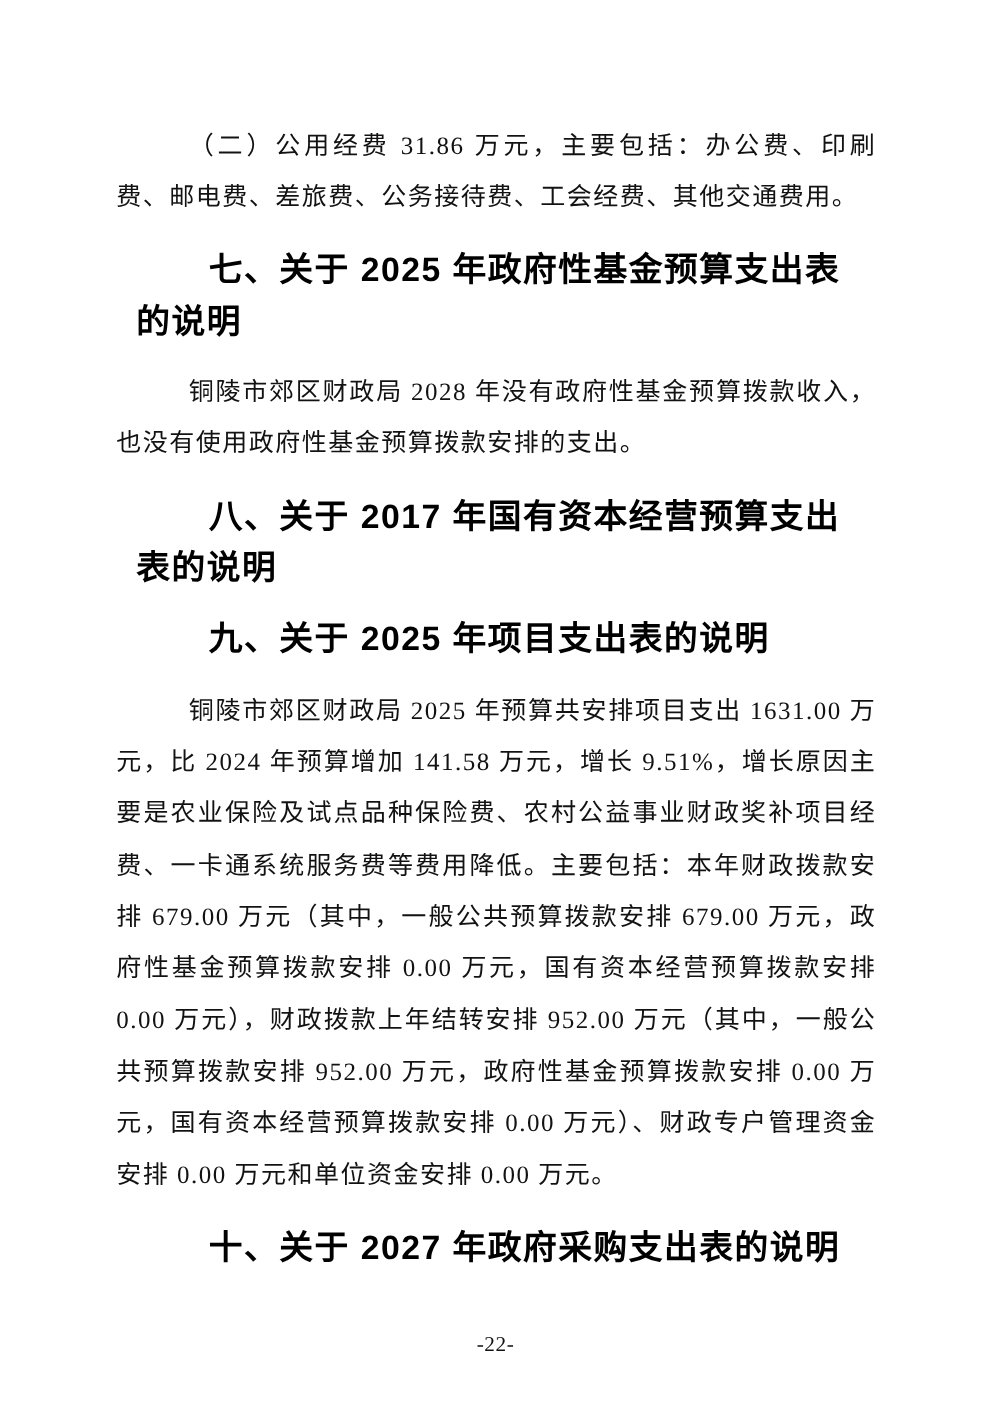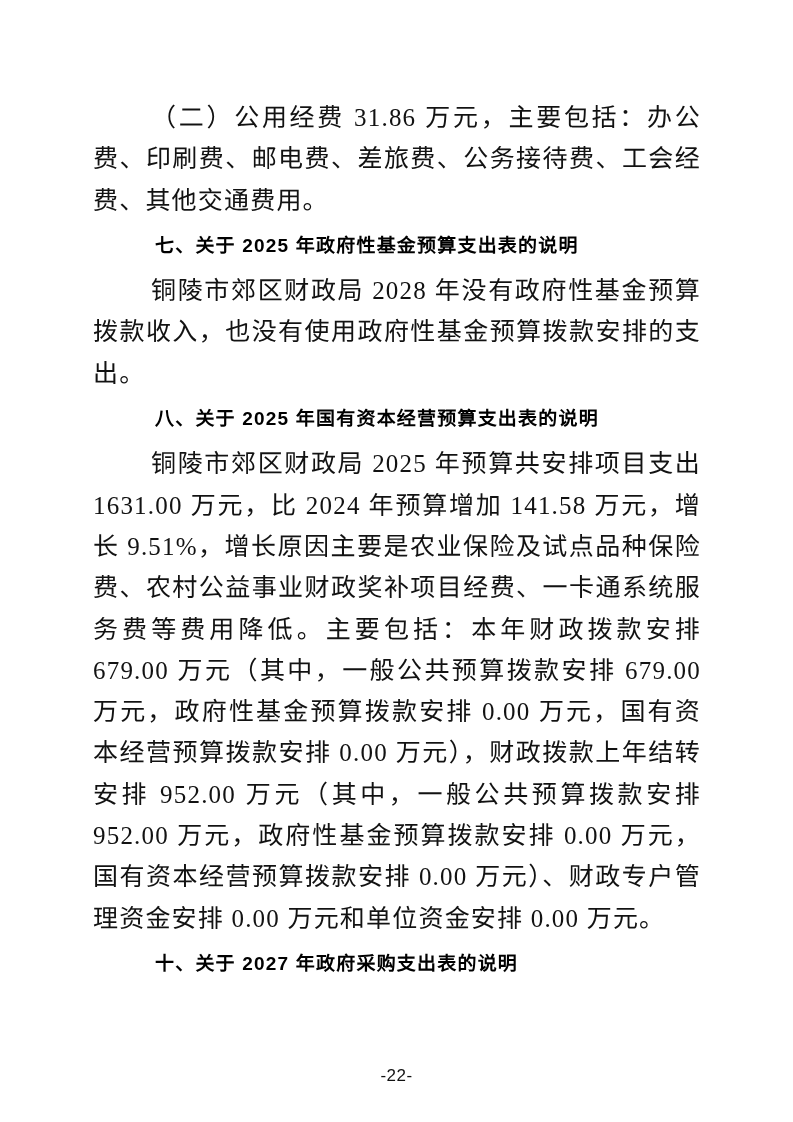--- a/index.html
+++ b/index.html
@@ -18,58 +18,59 @@
     color: #121212;
   }
   .content {
     position: absolute;
     top: 97px;
     left: 93px;
     right: 92px;
   }
   .para {
     margin: 0;
-    font-size: 25px;
+    font-size: 20px;
     line-height: 41.3px;
     letter-spacing: 1.2px;
     text-align: justify;
     text-justify: inter-character;
     text-indent: 58px;
     font-family: "Liberation Serif", "DejaVu Serif", serif;
     font-weight: 400;
   }
   .heading {
-    margin: 4px;
-    font-size: 19px;
+    margin: 16px;
+    font-size: 27px;
     line-height: 41.3px;
     letter-spacing: 1.2px;
     text-align: left;
     text-indent: 58px;
     font-family: "Liberation Sans", "DejaVu Sans", sans-serif;
     font-weight: 700;
     color: #000000;
   }
   .page-number {
     position: absolute;
     left: 0;
     right: 0;
     top: 1066px;
     text-align: center;
     font-size: 17px;
     letter-spacing: 0.5px;
-    font-family: Liberation Sans, sans-serif;
+    font-family: Liberation Serif, serif;
     color: #121212;
   }
 </style>
 </head>
 <body>
 
 <div class="page">
   <div class="content">
     <p class="para">（二）公用经费 31.86 万元，主要包括：办公费、印刷费、邮电费、差旅费、公务接待费、工会经费、其他交通费用。</p>
     <h2 class="heading">七、关于 2025 年政府性基金预算支出表的说明</h2>
     <p class="para">铜陵市郊区财政局 2028 年没有政府性基金预算拨款收入，也没有使用政府性基金预算拨款安排的支出。</p>
-    <h2 class="heading">八、关于 2025 年国有资本经营预算支出表的说明</h2>
+    <h2 class="heading">八、关于 2017 年国有资本经营预算支出表的说明</h2>
+    <h2 class="heading">九、关于 2025 年项目支出表的说明</h2>
     <p class="para">铜陵市郊区财政局 2025 年预算共安排项目支出 1631.00 万元，比 2024 年预算增加 141.58 万元，增长 9.51%，增长原因主要是农业保险及试点品种保险费、农村公益事业财政奖补项目经费、一卡通系统服务费等费用降低。主要包括：本年财政拨款安排 679.00 万元（其中，一般公共预算拨款安排 679.00 万元，政府性基金预算拨款安排 0.00 万元，国有资本经营预算拨款安排 0.00 万元），财政拨款上年结转安排 952.00 万元（其中，一般公共预算拨款安排 952.00 万元，政府性基金预算拨款安排 0.00 万元，国有资本经营预算拨款安排 0.00 万元）、财政专户管理资金安排 0.00 万元和单位资金安排 0.00 万元。</p>
     <h2 class="heading">十、关于 2027 年政府采购支出表的说明</h2>
   </div>
   <div class="page-number">-22-</div>
 </div>
 
 </body></html>

